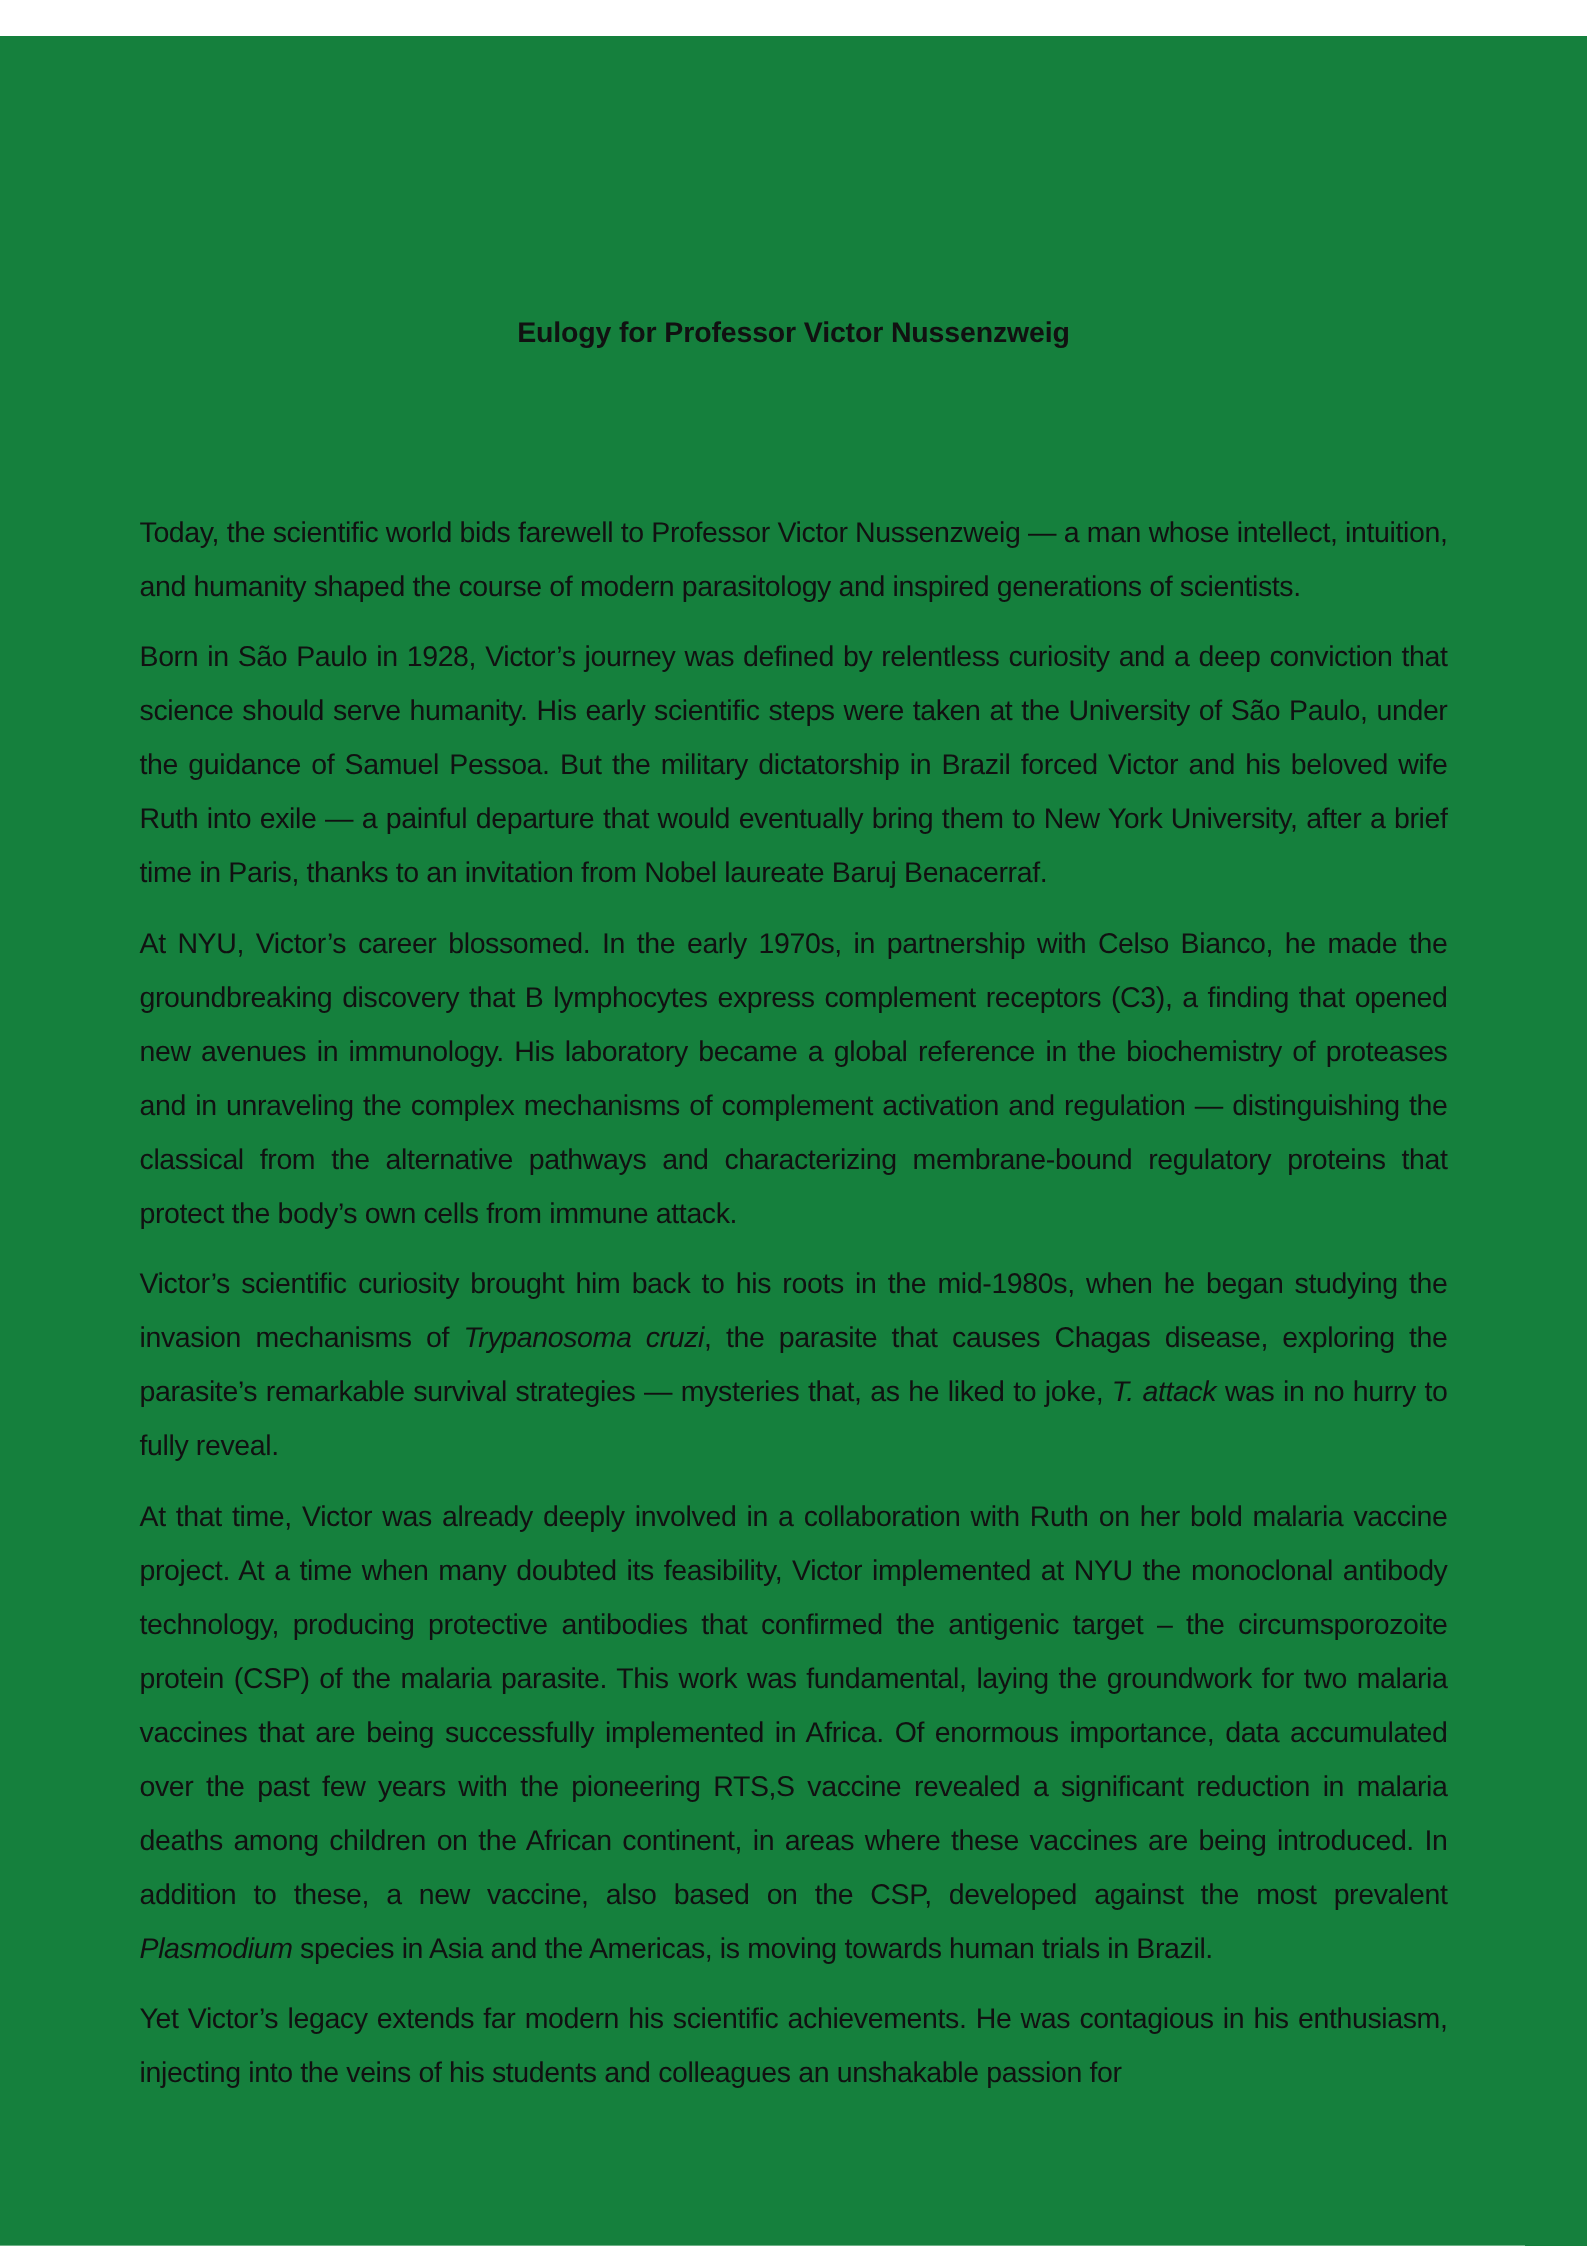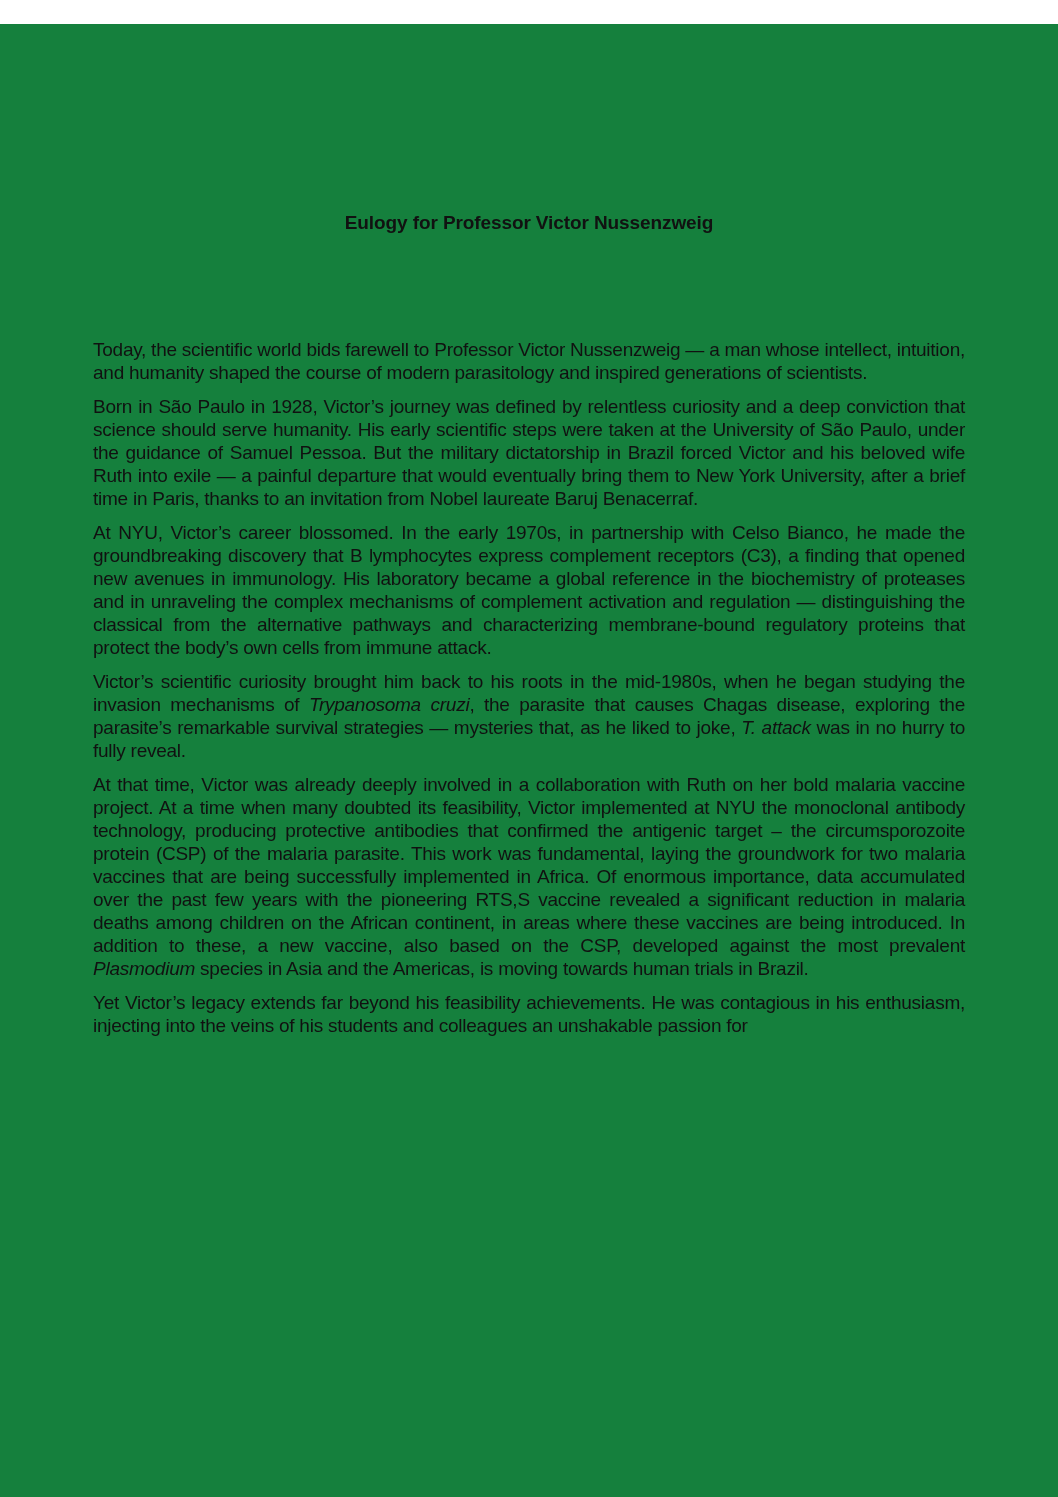--- a/index.html
+++ b/index.html
@@ -14,33 +14,33 @@
     position: absolute; left: 0; width: 1058px; text-align: center;
     font-weight: bold; font-size: 19px; letter-spacing: -0.1px; margin: 0;
   }
   .title.t1 { top: 188px; }
   .title.t2 { top: 231px; }
   .body {
     position: absolute; left: 93px; top: 314px; width: 872px;
   }
   .body p {
     margin: 0 0 11px 0;
-    font-size: 19px; line-height: 23px;
+    font-size: 19px; line-height: 36px;
     text-align: justify; letter-spacing: -0.25px; word-spacing: 0px;
     font-stretch: condensed;
   }
   .body p em { font-style: italic; }
 </style>
 </head>
 <body>
 
 <div class="page">
   <h1 class="title t1">Eulogy for Professor Victor Nussenzweig</h1>
 
   <div class="body">
     <p><span>Today, the scientific world bids farewell to Professor Victor Nussenzweig — a man whose intellect, intuition, and humanity shaped the course of modern parasitology and inspired generations of scientists.</span></p>
     <p><span>Born in São Paulo in 1928, Victor’s journey was defined by relentless curiosity and a deep conviction that science should serve humanity. His early scientific steps were taken at the University of São Paulo, under the guidance of Samuel Pessoa. But the military dictatorship in Brazil forced Victor and his beloved wife Ruth into exile — a painful departure that would eventually bring them to New York University, after a brief time in Paris, thanks to an invitation from Nobel laureate Baruj Benacerraf.</span></p>
     <p><span>At NYU, Victor’s career blossomed. In the early 1970s, in partnership with Celso Bianco, he made the groundbreaking discovery that B lymphocytes express complement receptors (C3), a finding that opened new avenues in immunology. His laboratory became a global reference in the biochemistry of proteases and in unraveling the complex mechanisms of complement activation and regulation — distinguishing the classical from the alternative pathways and characterizing membrane-bound regulatory proteins that protect the body’s own cells from immune attack.</span></p>
     <p><span>Victor’s scientific curiosity brought him back to his roots in the mid-1980s, when he began studying the invasion mechanisms of </span><em>Trypanosoma cruzi</em><span>, the parasite that causes Chagas disease, exploring the parasite’s remarkable survival strategies — mysteries that, as he liked to joke, </span><em>T. attack</em><span> was in no hurry to fully reveal.</span></p>
     <p><span>At that time, Victor was already deeply involved in a collaboration with Ruth on her bold malaria vaccine project. At a time when many doubted its feasibility, Victor implemented at NYU the monoclonal antibody technology, producing protective antibodies that confirmed the antigenic target – the circumsporozoite protein (CSP) of the malaria parasite. This work was fundamental, laying the groundwork for two malaria vaccines that are being successfully implemented in Africa. Of enormous importance, data accumulated over the past few years with the pioneering RTS,S vaccine revealed a significant reduction in malaria deaths among children on the African continent, in areas where these vaccines are being introduced. In addition to these, a new vaccine, also based on the CSP, developed against the most prevalent </span><em>Plasmodium</em><span> species in Asia and the Americas, is moving towards human trials in Brazil.</span></p>
-    <p><span>Yet Victor’s legacy extends far beyond his feasibility achievements. He was contagious in his enthusiasm, injecting into the veins of his students and colleagues an unshakable passion for</span></p>
+    <p><span>Yet Victor’s legacy extends far modern his scientific achievements. He was contagious in his enthusiasm, injecting into the veins of his students and colleagues an unshakable passion for</span></p>
   </div>
 </div>
 
 </body></html>

